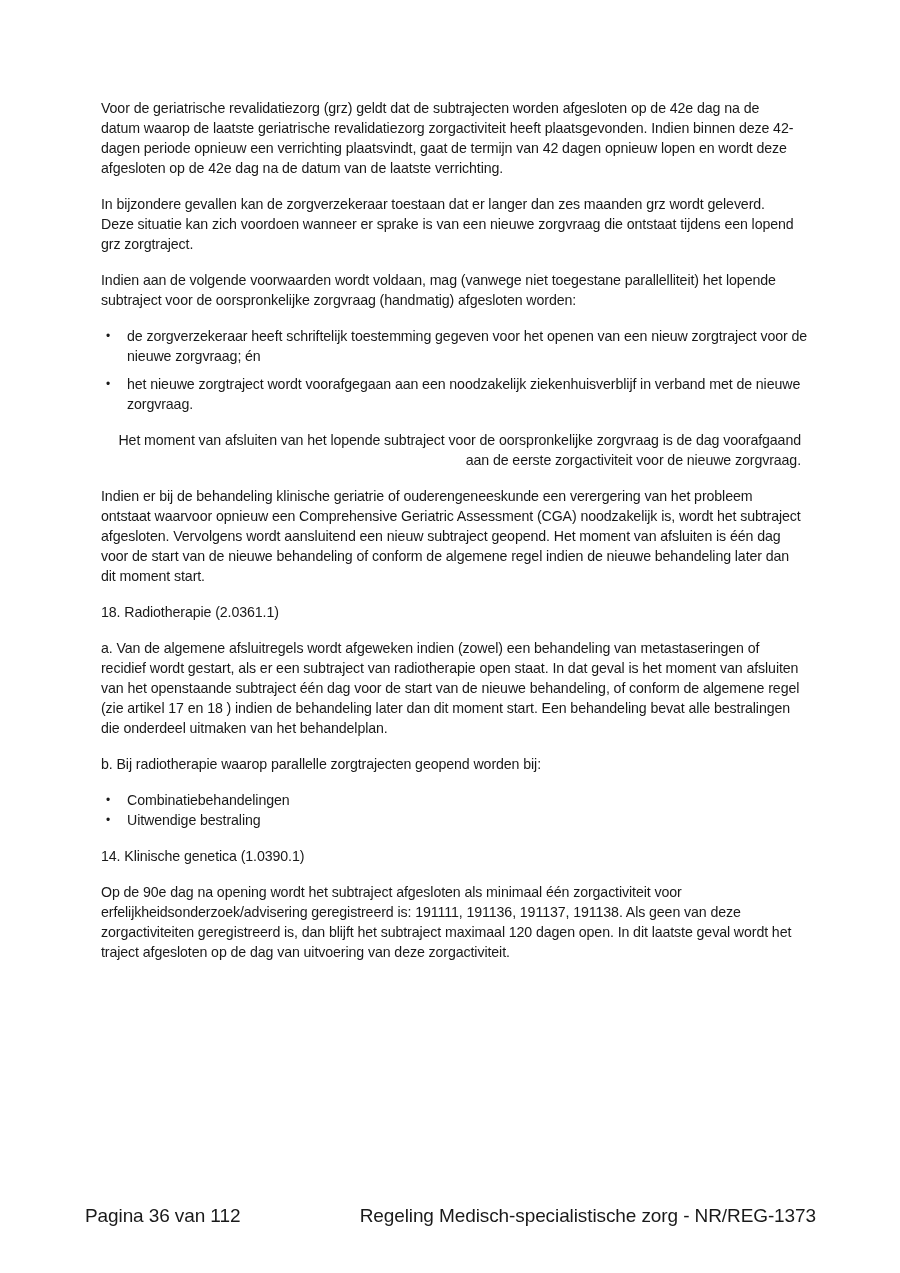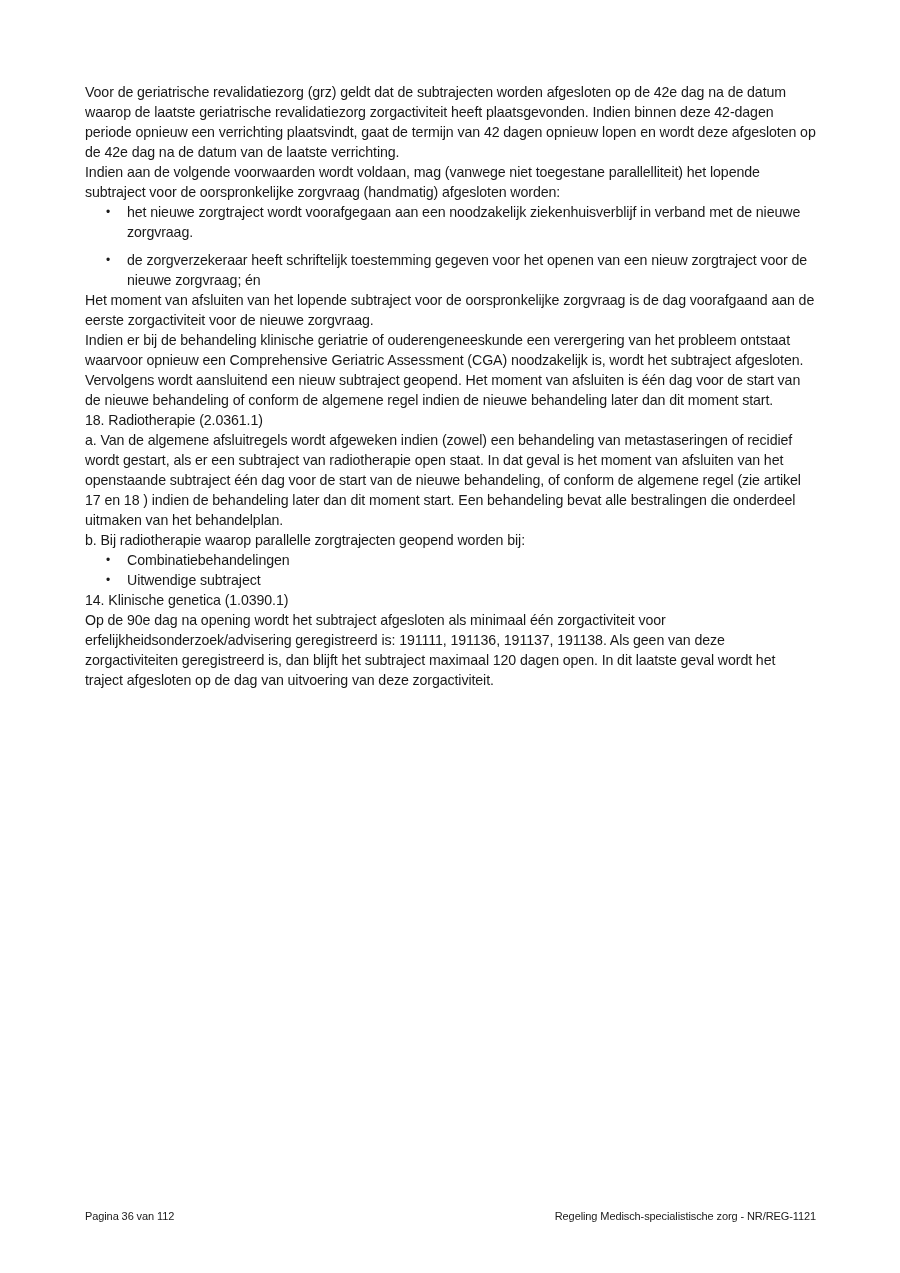--- a/index.html
+++ b/index.html
@@ -17,88 +17,89 @@
   }
   .content {
     position: absolute;
     left: 85px; top: 82px;
     width: 732px;
     font-size: 14.2px;
     line-height: 20px;
     letter-spacing: -0.1px;
     text-align: left;
   }
-  .content p { margin: 0; }
+  .content p { margin: 16px; }
   ul.bullets { list-style: none; margin: 0; padding: 0; }
   ul.bullets li { position: relative; padding-left: 42px; }
   ul.bullets li::before {
     content: "\2022";
     position: absolute;
     left: 21px; top: 0;
     font-size: 12px;
   }
   ul.bullets li + li { margin-top: 8px; }
   .mt7  { margin-top: 7px; }
   .mt8  { margin-top: 8px; }
   .mt9  { margin-top: 9px; }
-  .mt26 { margin-top: 26px; }
+  .mt26 { margin-top: 26px; text-align: right; }
   .mt27 { margin-top: 27px; }
   .mt35 { margin-top: 35px; }
   .mt36 { margin-top: 36px; }
   .mt38 { margin-top: 38px; }
   .footer {
     position: absolute;
     left: 85px; right: 84px; top: 1206px;
     display: flex;
     justify-content: space-between;
-    font-size: 11px;
+    font-size: 19px;
     line-height: 20px;
     letter-spacing: -0.1px;
     color: #191919;
   }
 </style>
 </head>
 <body>
 
 <div class="page">
   <div class="content">
 
     <p>Voor de geriatrische revalidatiezorg (grz) geldt dat de subtrajecten worden afgesloten op de 42e dag na de datum waarop de laatste geriatrische revalidatiezorg zorgactiviteit heeft plaatsgevonden. Indien binnen deze 42-dagen periode opnieuw een verrichting plaatsvindt, gaat de termijn van 42 dagen opnieuw lopen en wordt deze afgesloten op de 42e dag na de datum van de laatste verrichting.</p>
 
+    <p class="mt8">In bijzondere gevallen kan de zorgverzekeraar toestaan dat er langer dan zes maanden grz wordt geleverd. Deze situatie kan zich voordoen wanneer er sprake is van een nieuwe zorgvraag die ontstaat tijdens een lopend grz zorgtraject.</p>
 
     <p class="mt7">Indien aan de volgende voorwaarden wordt voldaan, mag (vanwege niet toegestane parallelliteit) het lopende subtraject voor de oorspronkelijke zorgvraag (handmatig) afgesloten worden:</p>
 
     <ul class="bullets mt9">
+      <li>de zorgverzekeraar heeft schriftelijk toestemming gegeven voor het openen van een nieuw zorgtraject voor de nieuwe zorgvraag; én</li>
       <li>het nieuwe zorgtraject wordt voorafgegaan aan een noodzakelijk ziekenhuisverblijf in verband met de nieuwe zorgvraag.</li>
-      <li>de zorgverzekeraar heeft schriftelijk toestemming gegeven voor het openen van een nieuw zorgtraject voor de nieuwe zorgvraag; én</li>
     </ul>
 
     <p class="mt26">Het moment van afsluiten van het lopende subtraject voor de oorspronkelijke zorgvraag is de dag voorafgaand aan de eerste zorgactiviteit voor de nieuwe zorgvraag.</p>
 
     <p>Indien er bij de behandeling klinische geriatrie of ouderengeneeskunde een verergering van het probleem ontstaat waarvoor opnieuw een Comprehensive Geriatric Assessment (CGA) noodzakelijk is, wordt het subtraject afgesloten. Vervolgens wordt aansluitend een nieuw subtraject geopend. Het moment van afsluiten is één dag voor de start van de nieuwe behandeling of conform de algemene regel indien de nieuwe behandeling later dan dit moment start.</p>
 
     <p class="mt35">18. Radiotherapie (2.0361.1)</p>
 
     <p class="mt9">a. Van de algemene afsluitregels wordt afgeweken indien (zowel) een behandeling van metastaseringen of recidief wordt gestart, als er een subtraject van radiotherapie open staat. In dat geval is het moment van afsluiten van het openstaande subtraject één dag voor de start van de nieuwe behandeling, of conform de algemene regel (zie artikel 17 en 18 ) indien de behandeling later dan dit moment start. Een behandeling bevat alle bestralingen die onderdeel uitmaken van het behandelplan.</p>
 
     <p class="mt8">b. Bij radiotherapie waarop parallelle zorgtrajecten geopend worden bij:</p>
 
     <ul class="bullets mt9">
       <li>Combinatiebehandelingen</li>
     </ul>
 
 
     <ul class="bullets mt9">
-      <li>Uitwendige subtraject</li>
+      <li>Uitwendige bestraling</li>
     </ul>
 
 
     <p class="mt36">14. Klinische genetica (1.0390.1)</p>
 
     <p class="mt9">Op de 90e dag na opening wordt het subtraject afgesloten als minimaal één zorgactiviteit voor erfelijkheidsonderzoek/advisering geregistreerd is: 191111, 191136, 191137, 191138. Als geen van deze zorgactiviteiten geregistreerd is, dan blijft het subtraject maximaal 120 dagen open. In dit laatste geval wordt het traject afgesloten op de dag van uitvoering van deze zorgactiviteit.</p>
 
   </div>
 
   <div class="footer">
     <span>Pagina 36 van 112</span>
-    <span>Regeling Medisch-specialistische zorg - NR/REG-1121</span>
+    <span>Regeling Medisch-specialistische zorg - NR/REG-1373</span>
   </div>
 </div>
 
 </body></html>

